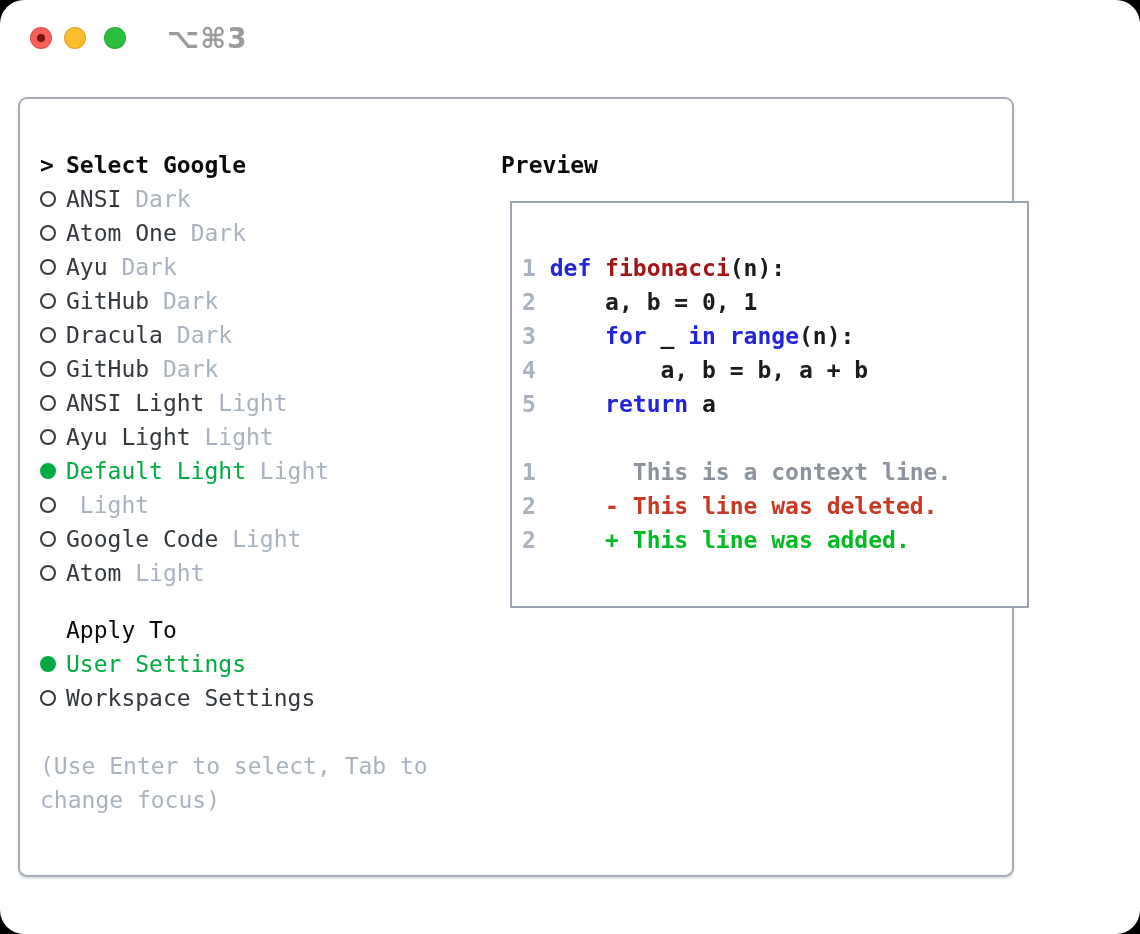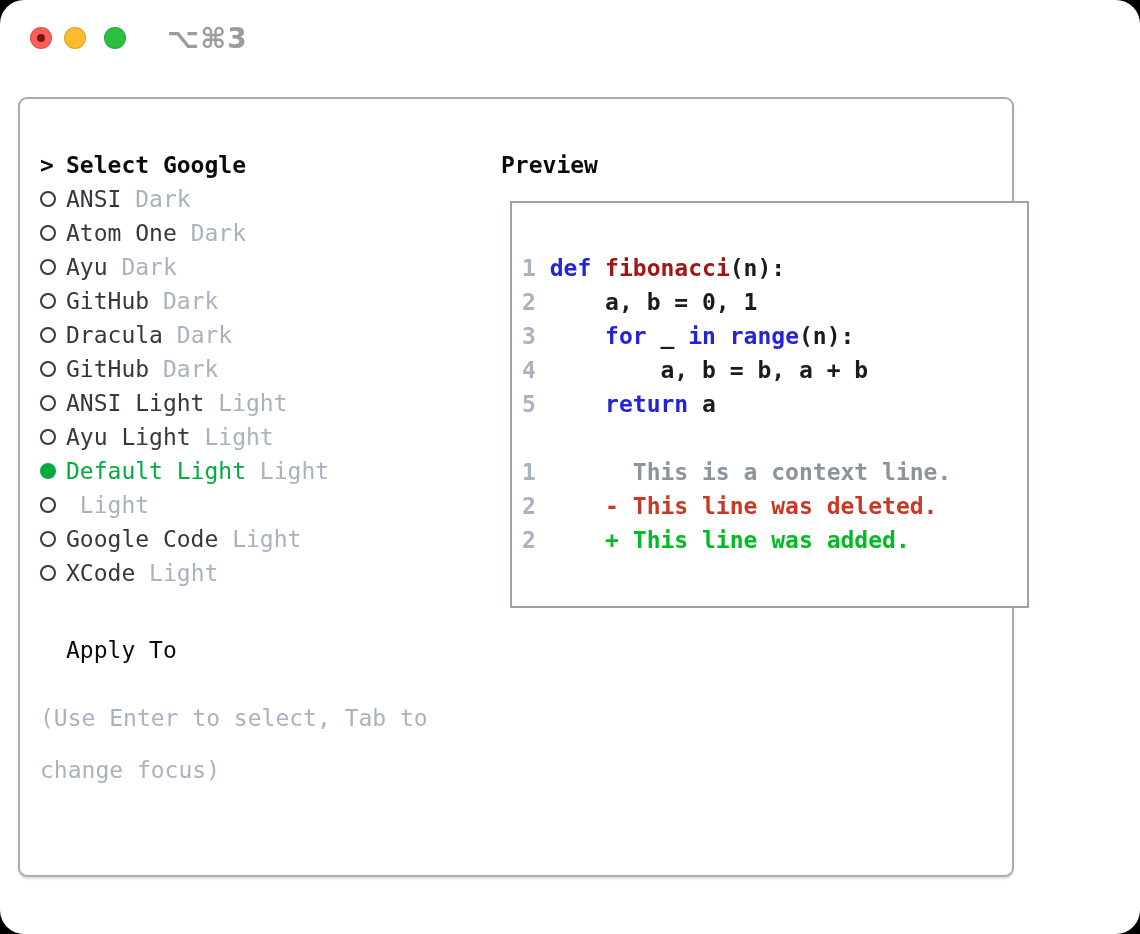--- a/index.html
+++ b/index.html
@@ -46,23 +46,23 @@
   .gutter { width: 26px; flex: 0 0 26px; display: flex; align-items: center; }
   .pointer { font-weight: bold; color: var(--heading-black); }
   .radio { width: 12px; height: 12px; border-radius: 50%;
            border: 2px solid var(--text-primary); box-sizing: content-box; }
   .radio.on { background: var(--selected-green); border-color: var(--selected-green); }
   .heading { font-weight: bold; color: var(--heading-black); }
   .name { color: var(--text-primary); }
   .variant { color: var(--muted); }
   .sel .name { color: var(--selected-green); }
 
-  .apply-block { margin-top: 43px; }
+  .apply-block { margin-top: 23px; }
   .help-block  { margin-top: 34px; }
-  .help-line { font-size: 23px; line-height: 34px; color: var(--muted); white-space: pre; margin-top: 18px; }
+  .help-line { font-size: 23px; line-height: 34px; color: var(--muted); white-space: pre; }
 
   
   .preview-heading { height: 34px; font-size: 23px; line-height: 34px;
                      font-weight: bold; color: var(--heading-black); }
   .preview-box {
     margin-top: 19px; margin-left: 9px; width: 519px; height: 407px;
     border: 2px solid var(--box-border); box-sizing: border-box; background: var(--screen-bg); font-weight: bold;
   }
   .codepre { margin: 0; padding: 48px 6px 0 10px; font-size: 23px; line-height: 34px;
              font-family: inherit; white-space: pre; }
@@ -99,28 +99,32 @@
           <div class="row"><span class="gutter"><span class="radio"></span></span><span class="name">Atom One</span><span class="variant"> Dark</span></div>
           <div class="row"><span class="gutter"><span class="radio"></span></span><span class="name">Ayu</span><span class="variant"> Dark</span></div>
           <div class="row"><span class="gutter"><span class="radio"></span></span><span class="name">GitHub</span><span class="variant"> Dark</span></div>
           <div class="row"><span class="gutter"><span class="radio"></span></span><span class="name">Dracula</span><span class="variant"> Dark</span></div>
           <div class="row"><span class="gutter"><span class="radio"></span></span><span class="name">GitHub</span><span class="variant"> Dark</span></div>
           <div class="row"><span class="gutter"><span class="radio"></span></span><span class="name">ANSI Light</span><span class="variant"> Light</span></div>
           <div class="row"><span class="gutter"><span class="radio"></span></span><span class="name">Ayu Light</span><span class="variant"> Light</span></div>
           <div class="row sel"><span class="gutter"><span class="radio on"></span></span><span class="name">Default Light</span><span class="variant"> Light</span></div>
           <div class="row"><span class="gutter"><span class="radio"></span></span><span class="variant"> Light</span></div>
           <div class="row"><span class="gutter"><span class="radio"></span></span><span class="name">Google Code</span><span class="variant"> Light</span></div>
-          <div class="row"><span class="gutter"><span class="radio"></span></span><span class="name">XCode</span><span class="variant"> Light</span></div>
+          <div class="row"><span class="gutter"><span class="radio"></span></span><span class="name">Atom</span><span class="variant"> Light</span></div>
         </div>
 
       <div class="apply-block">
         <div class="row">
           <span class="gutter"></span>
           <span class="name" style="color: var(--heading-black);">Apply To</span>
         </div>
+        <div id="apply-list">
+            <div class="row sel"><span class="gutter"><span class="radio on"></span></span><span class="name">User Settings</span></div>
+            <div class="row"><span class="gutter"><span class="radio"></span></span><span class="name">Workspace Settings</span></div>
+          </div>
       </div>
 
       <div class="help-block">
         <div class="help-line">(Use Enter to select, Tab to</div>
         <div class="help-line">change focus)</div>
       </div>
     </div>
 
     <div class="right-col">
       <div class="preview-heading">Preview</div>

